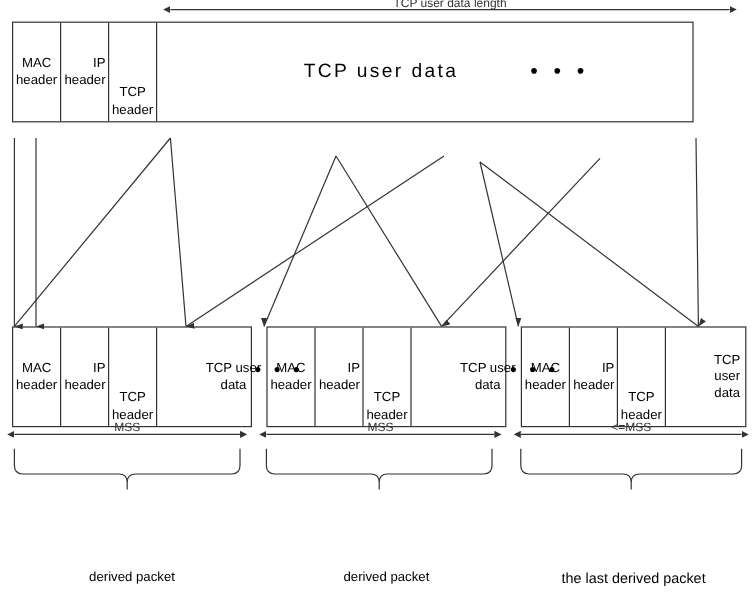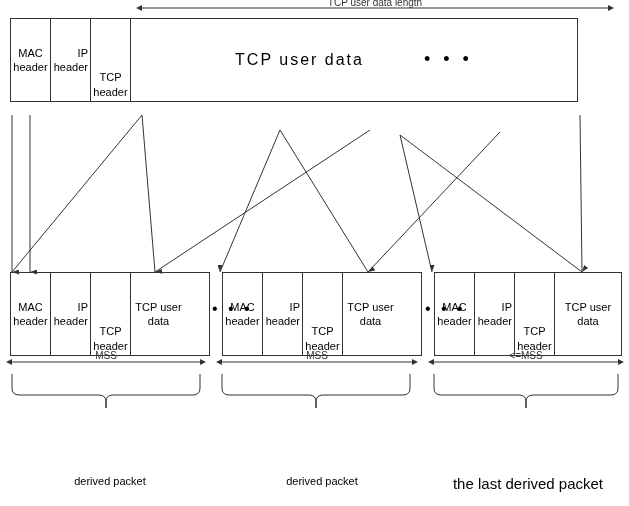--- a/index.html
+++ b/index.html
@@ -25,20 +25,21 @@
       display: flex;
       align-items: center;
       justify-content: center;
       text-align: center;
       padding: 2px;
       line-height: 1.3;
     }
 
     .cell:last-child {
       border-right: none;
+      margin-left: 36px;
     }
 
     .cell-mac { width: 40px; min-width: 40px; text-align: center; }
     .cell-ip { width: 40px; min-width: 40px; text-align: right; }
     .cell-tcp-hdr { width: 40px; min-width: 40px; align-items: flex-end; }
     .cell-data { flex: 1; }
     .cell-small-data { width: 55px; min-width: 55px; }
 
     
     .ellipsis {
@@ -184,15 +185,15 @@
     <div class="cell cell-tcp-hdr">
       <span>TCP header</span>
     </div>
     <div class="cell" style="flex:1;">
       <span>TCP user data</span>
     </div>
   </div>
 
   <div style="position:absolute; top:475px; left:10px; width:200px; text-align:center; font-size:11px;">derived packet</div>
   <div style="position:absolute; top:475px; left:222px; width:200px; text-align:center; font-size:11px;">derived packet</div>
-  <div style="position:absolute; top:475px; left:434px; width:188px; text-align:center; font-size:15px;">the last derived packet</div>
+  <div style="position:absolute; top:475px; left:434px; width:188px; text-align:center; font-size:12px;">the last derived packet</div>
 
 </div>
 
 </body></html>

